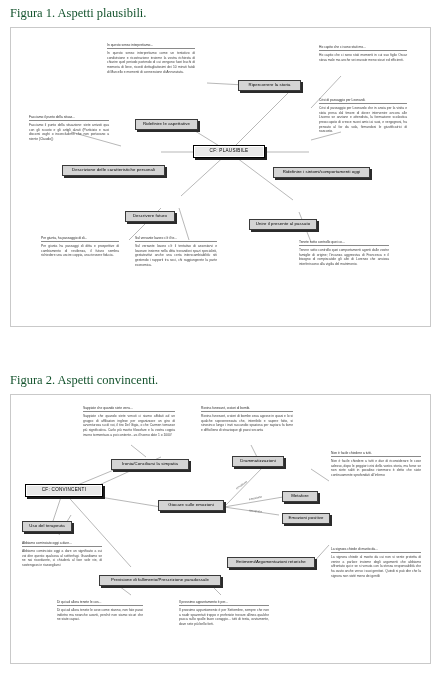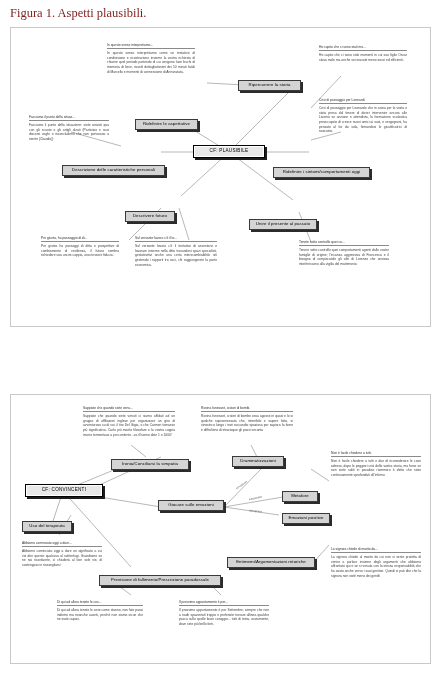--- a/index.html
+++ b/index.html
@@ -1,21 +1,21 @@
 <!DOCTYPE html>
 <html><head>
 <meta charset="utf-8">
 <style>
   html,body{margin:0;padding:0;background:#ffffff;}
   body{width:441px;height:674px;font-family:"Liberation Sans",sans-serif;color:#000;}
   .page{position:relative;width:441px;height:674px;overflow:hidden;}
 
   .caption{
     font-family:"Liberation Serif",serif;
-    font-size:12.5px;color:#7f1d1d;
+    font-size:12.5px;color:#14532d;
     position:absolute;left:10px;white-space:nowrap;
   }
   .frame{
     position:absolute;border:1px solid #c9c9c9;background:#fff;box-sizing:border-box;
   }
   svg.edges{position:absolute;left:0;top:0;overflow:visible;}
 
   
   .node{
     position:absolute;box-sizing:border-box;
@@ -112,20 +112,21 @@
       <div class="bd">Sul versante lavoro c'è il tentativo di assestarvi e lavorare insieme nella ditta trovandovi spazi specialisti, gestatevitivi anche una certa interscambiabilità: siti gestendo i rapporti tra soci, chi raggiungerete la parte economica.</div>
     </div>
 
     <div class="note" style="left:288px;top:212px;width:90px;">
       <div class="hd">Tenete sotto controllo quei co...</div>
       <div class="rule"></div>
       <div class="bd">Tenere sotto controllo quei comportamenti agenti dalle vostre famiglie di origine; l'incanza aggressiva di Francesca e il bisogno di rompiscatole gli altri di Lorenzo che ansiosa interferiscono alla vigilia del matrimonio.</div>
     </div>
   </div>
 
+  <div class="caption" style="top:373px;">Figura 2. Aspetti convincenti.</div>
 
   <div class="frame" style="left:10px;top:394px;width:421px;height:270px;">
 
     <svg class="edges" width="421" height="270">
       <g stroke="#9a9a9a" stroke-width="0.7" fill="none">
 
         <line x1="52" y1="96" x2="110" y2="72"></line>
         <line x1="52" y1="96" x2="150" y2="112"></line>
         <line x1="52" y1="96" x2="40" y2="132"></line>
         <line x1="52" y1="96" x2="120" y2="172"></line>

